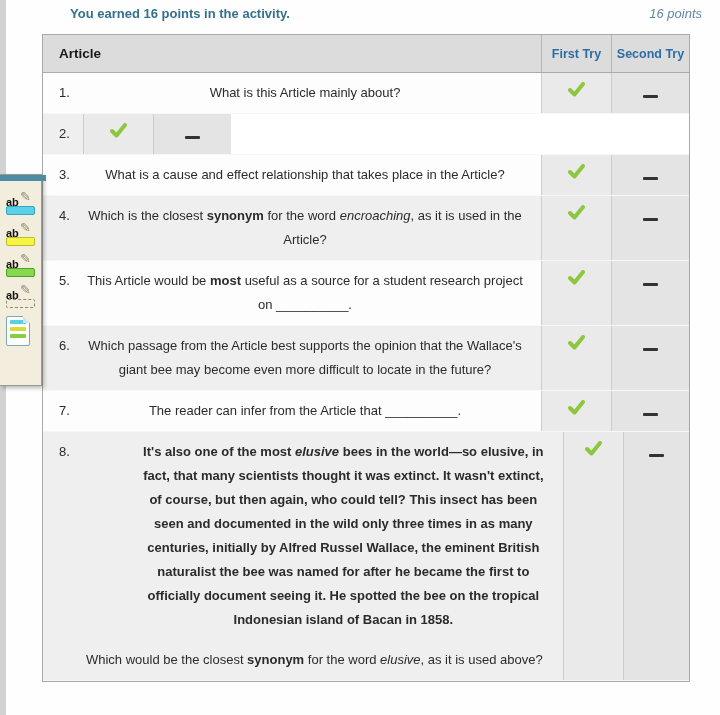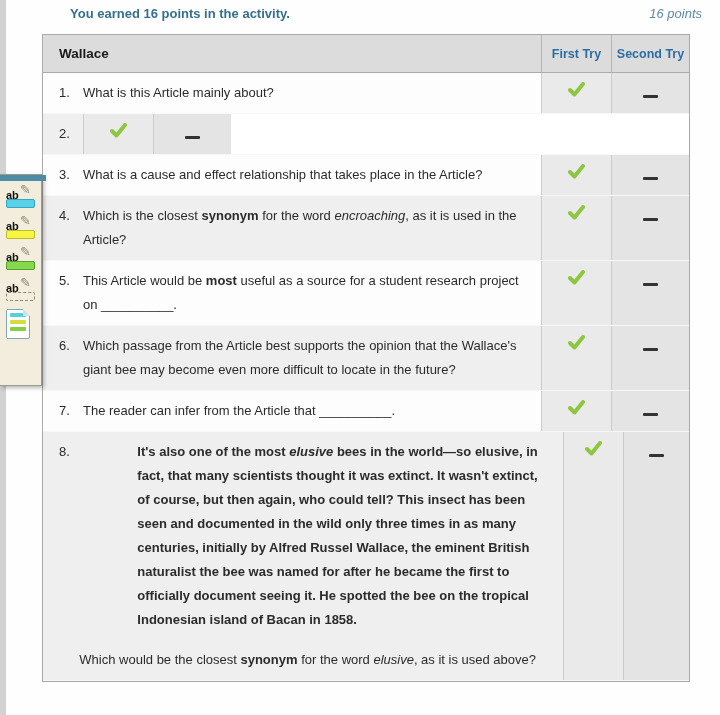--- a/index.html
+++ b/index.html
@@ -20,39 +20,39 @@
   .h-activity { flex:1; padding:11px 0 11px 16px; font-size:13.5px; font-weight:bold; color:#1a1a1a; }
   .h-first, .h-second { width:70px; display:flex; align-items:center; justify-content:center;
       text-align:center; font-size:12.5px; font-weight:bold; color:#2e6da4;
       border-left:1px solid #b5b5b5; line-height:14px; }
   .h-second { width:78px;text-align:right; }
 
   .t-row { display:flex; border-bottom:1px solid #f7f7f7; }
   .t-row.odd  .c-num, .t-row.odd  .c-q { background:#fdfdfd; }
   .t-row.even .c-num, .t-row.even .c-q { background:#efefef; }
   .c-num { width:40px; padding:8px 0 8px 16px; font-size:13px; color:#2b2b2b; line-height:24px; }
-  .c-q   { flex:1; padding:8px 14px 8px 0; font-size:13px; color:#2b2b2b; line-height:24px; }
+  .c-q   { flex:1; padding:8px 14px 8px 0; font-size:13px; color:#2b2b2b; line-height:24px;text-align:center; }
   .c-first  { width:70px; background:#eaeaea; border-left:1px solid #cccccc;
               display:flex; justify-content:center; align-items:flex-start; padding-top:9px; }
   .c-second { width:78px; background:#e4e4e4; border-left:1px solid #cccccc;
               display:flex; justify-content:center; align-items:flex-start; padding-top:14px; }
   .seg-b { font-weight:bold; }
   .seg-i { font-style:italic; }
   .para-quote { margin:0 0 0 58px; width:412px; font-weight:bold; }
   .para-spacer { height:16px; }
   .dash-mark { width:15px; height:3px; background:#333; border-radius:1px; margin-top:8px; }
   .check-mark svg { display:block; }
 
   
   .hl-toolbar { position:absolute; left:0; top:174px; width:42px; height:212px;
                 background:#f2eddc; border:1px solid #9b9b8d; border-left:none;
                 box-shadow:2px 2px 4px rgba(0,0,0,0.28); }
   .hl-titlebar { position:absolute; left:0; top:0; width:46px; height:6px; background:#4d8aa3; }
   .hl-tools { padding:10px 0 0 6px; }
-  .hl-tool { margin-bottom:8px; cursor:pointer; width:30px; }
+  .hl-tool { margin-bottom:8px; cursor:pointer; width:30px;margin-top:7px; }
   .tool-top { position:relative; height:13px; }
   .tool-ab { font-size:11px; font-weight:bold; color:#111; line-height:12px; }
   .tool-pencil { position:absolute; left:14px; top:-3px; font-size:13px; color:#8a8a72;
                  transform:rotate(0deg); }
   .tool-swatch { width:29px; height:9px; border-radius:2px; margin-top:1px; }
   .tool-swatch.dashed { border-style:dashed !important; background:transparent; }
   .doc-icon { position:relative; width:24px; height:30px; background:#fff;
               border:1px solid #7fa8b5; border-radius:2px; margin-top:2px; }
   .doc-fold { position:absolute; right:-1px; top:-1px; width:0; height:0;
               border-left:7px solid #cfe3ea; border-top:7px solid #f2eddc; }
@@ -63,21 +63,21 @@
 
 <div class="page-edge"></div>
 
 <div class="status-bar">
   <span class="status-msg">You earned 16 points in the activity.</span>
   <span class="status-pts">16 points</span>
 </div>
 
 <div class="results-table">
   <div class="t-head">
-    <div class="h-activity">Wallace</div>
+    <div class="h-activity">Article</div>
     <div class="h-first">First Try</div>
     <div class="h-second">Second Try</div>
   </div>
   <div id="rows-host">
       <div class="t-row odd">
     <div class="c-num">1.</div>
     <div class="c-q">
           <div class="para"><span>What is this Article mainly about?</span></div>
         </div>
     <div class="c-first">

